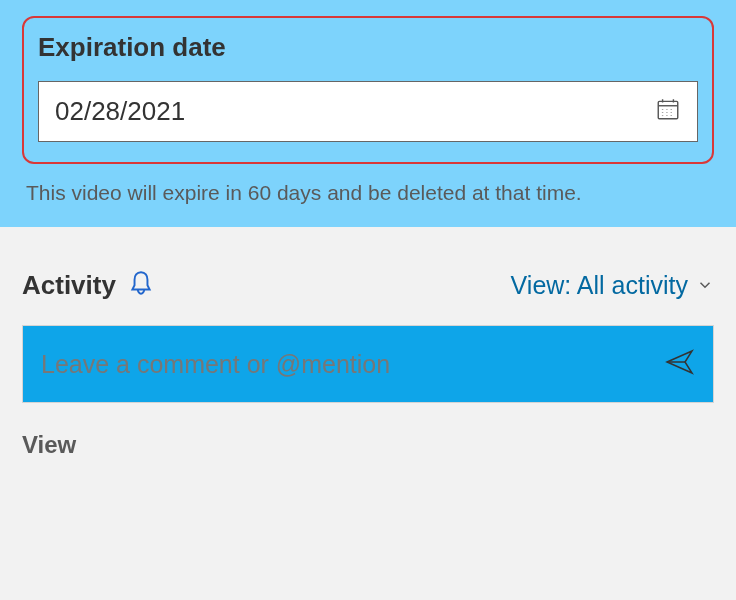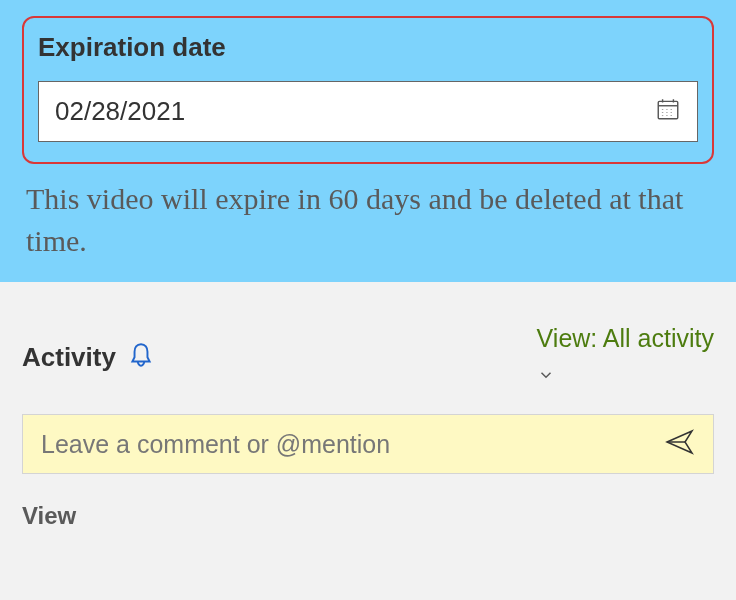--- a/index.html
+++ b/index.html
@@ -40,25 +40,24 @@
       font-size: 26px;
       color: #333333;
       font-weight: 400;
     }
     .calendar-icon {
       width: 26px;
       height: 26px;
     }
     .helper-text {
       margin-top: 14px;
-      font-size: 30px;
+      font-size: 21px;
       color: #5a5a5a;
       line-height: 1.4;
       padding: 0 4px;
-      font-family: Liberation Serif, serif;
     }
     .activity-section {
       background: #f2f2f2;
       padding: 42px 22px 22px 22px;
       height: 100%;
     }
     .activity-header {
       display: flex;
       align-items: center;
       justify-content: space-between;
@@ -74,34 +73,33 @@
       font-weight: 600;
       color: #333333;
     }
     .bell-icon {
       width: 26px;
       height: 28px;
     }
     .view-selector {
       display: flex;
       gap: 8px;
-      color: #4d7c0f;
+      color: #0369a1;
       font-size: 25px;
-      flex-direction: column;
     }
     .chevron-icon {
       width: 18px;
       height: 18px;
     }
     .comment-box {
       display: flex;
       align-items: center;
-      background: #fef9c3;
+      background: #0ea5e9;
       border: 1px solid #d4d4d4;
-      padding: 14px 18px;
+      padding: 23px 18px;
       margin-bottom: 28px;
     }
     .comment-input {
       flex: 1;
       border: none;
       outline: none;
       font-size: 25px;
       color: #333333;
       background: transparent;
       font-family: inherit;

